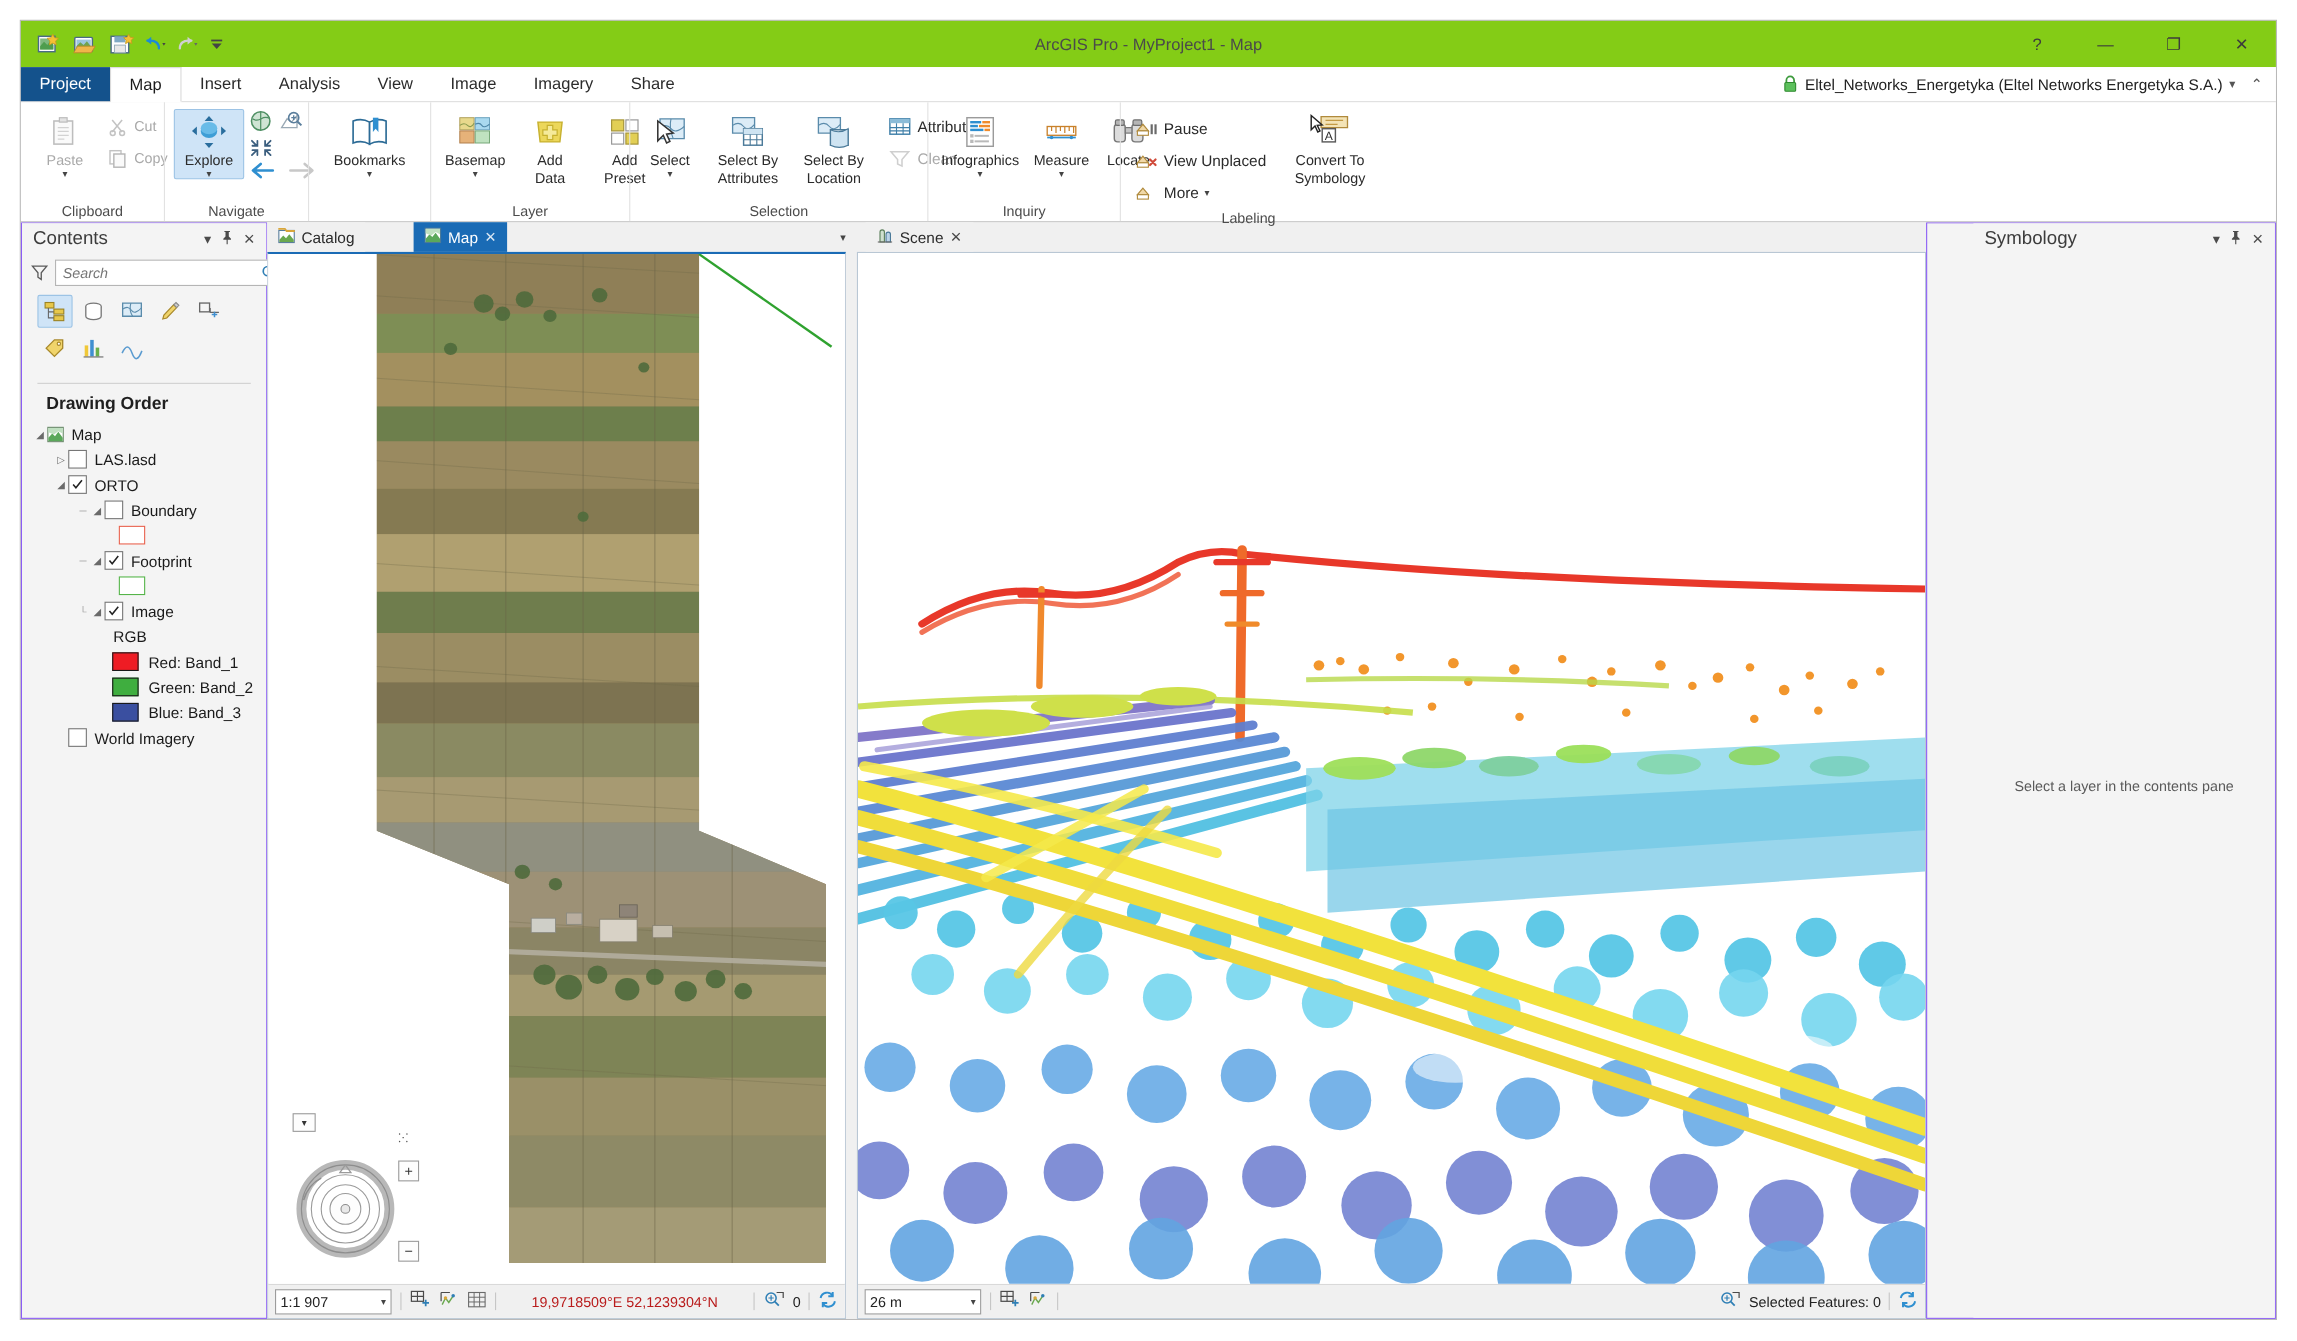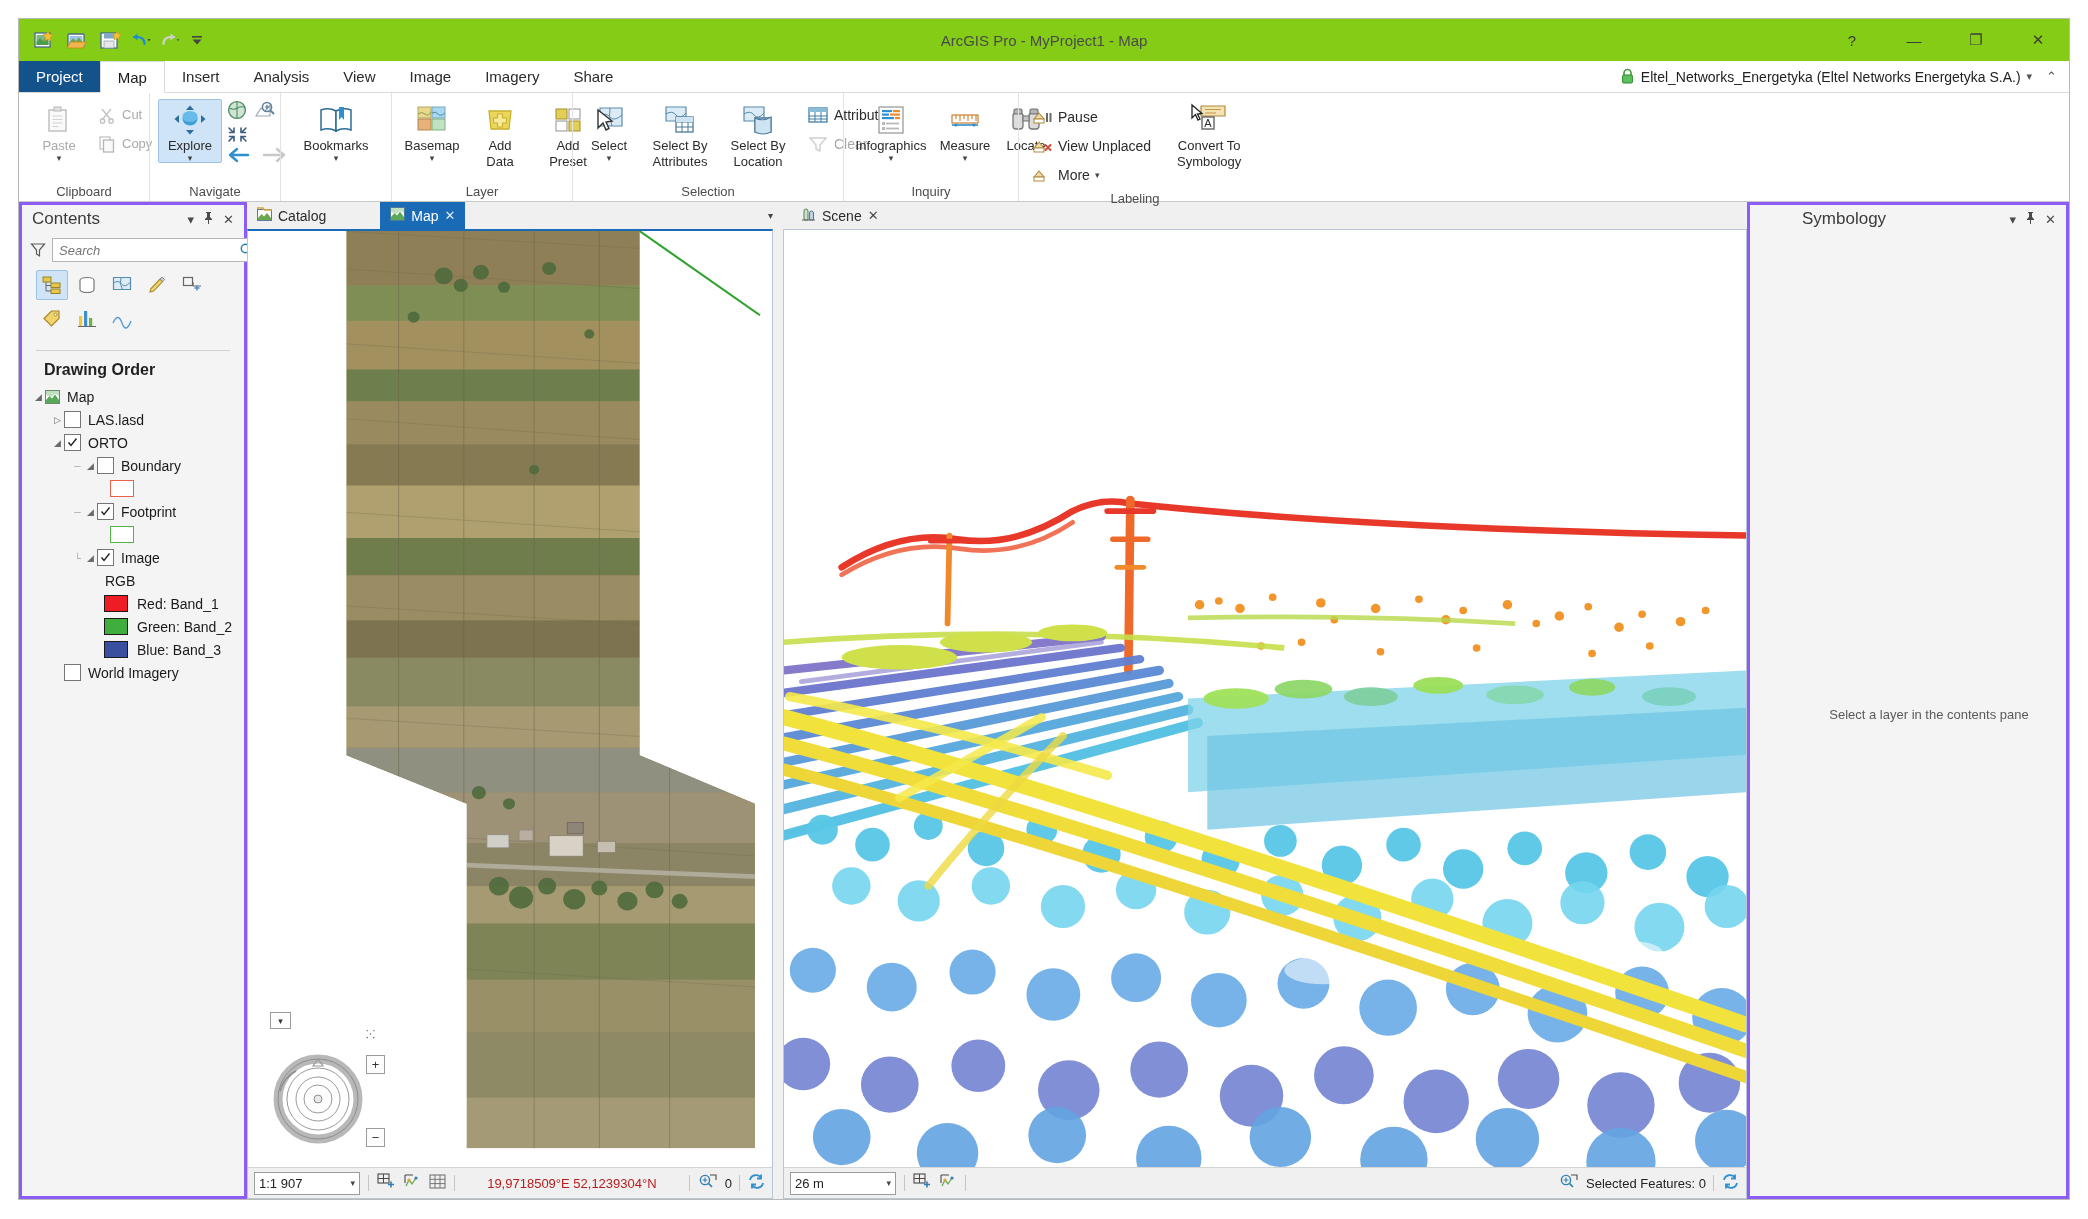--- a/index.html
+++ b/index.html
@@ -51,21 +51,21 @@
   .btn.small{flex-direction:row;align-items:center;min-width:0;padding:2px 5px;gap:5px;}
   .btn.small .ic{height:22px;}
   .btn.small .lab{margin-top:0;}
   .caret{font-size:9px;color:#444;line-height:8px;margin-top:1px;}
   .stack{display:flex;flex-direction:column;gap:1px;padding-top:2px;}
 
   
   .work{flex:1;display:flex;min-height:0;background:#f0f0f0;}
 
   
-  .pane{background:#f4f4f4;display:flex;flex-direction:column;border:3px solid #8b5cf6;}
+  .pane{background:#f4f4f4;display:flex;flex-direction:column;border:1px solid #8b5cf6;}
   .pane-hdr{height:28px;display:flex;align-items:center;padding:0 6px 0 10px;background:#f4f4f4;}
   .pane-title{font-size:17px;color:#3c3c3c;}
   .pane-hdr-btns{margin-left:auto;display:flex;align-items:center;gap:9px;color:#4b4b4b;font-size:13px;padding-right:4px;}
 
   
   .contents{width:222px;flex:0 0 222px;}
   .searchrow{display:flex;align-items:center;gap:6px;padding:5px 8px 4px 8px;}
   .funnel{width:16px;height:16px;}
   .searchbox{flex:1;height:22px;border:1px solid #b5b5b5;background:#fff;display:flex;align-items:center;padding:0 4px;}
   .searchbox input{border:0;outline:0;flex:1;font-size:13px;font-style:italic;color:#b91c1c;font-family:"Liberation Sans",sans-serif;background:transparent;}

